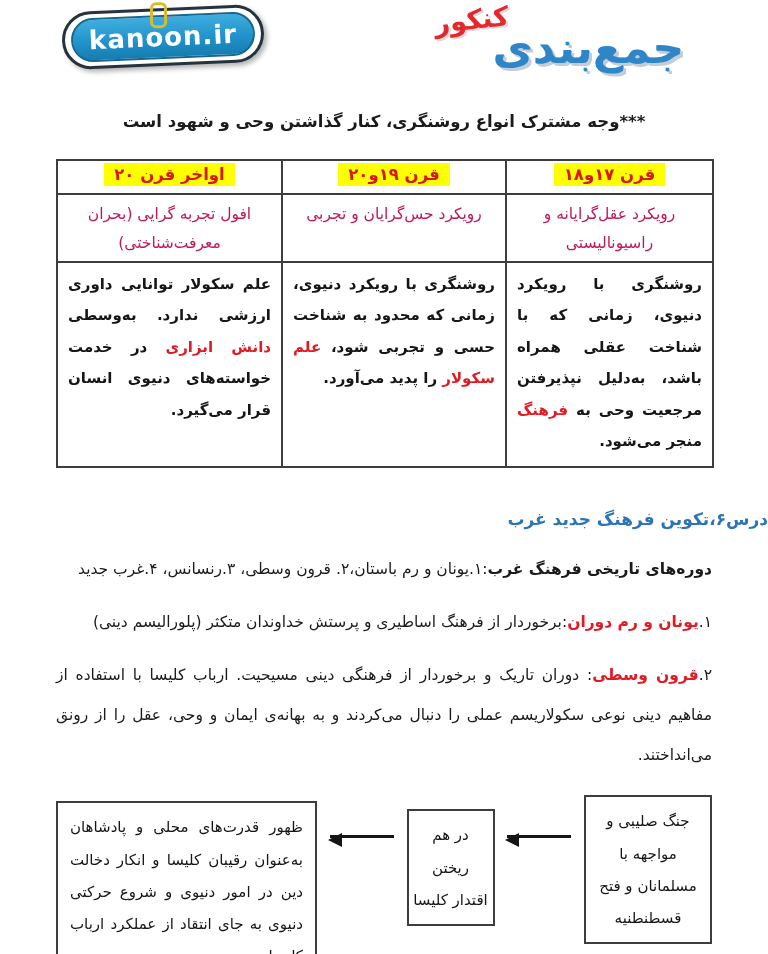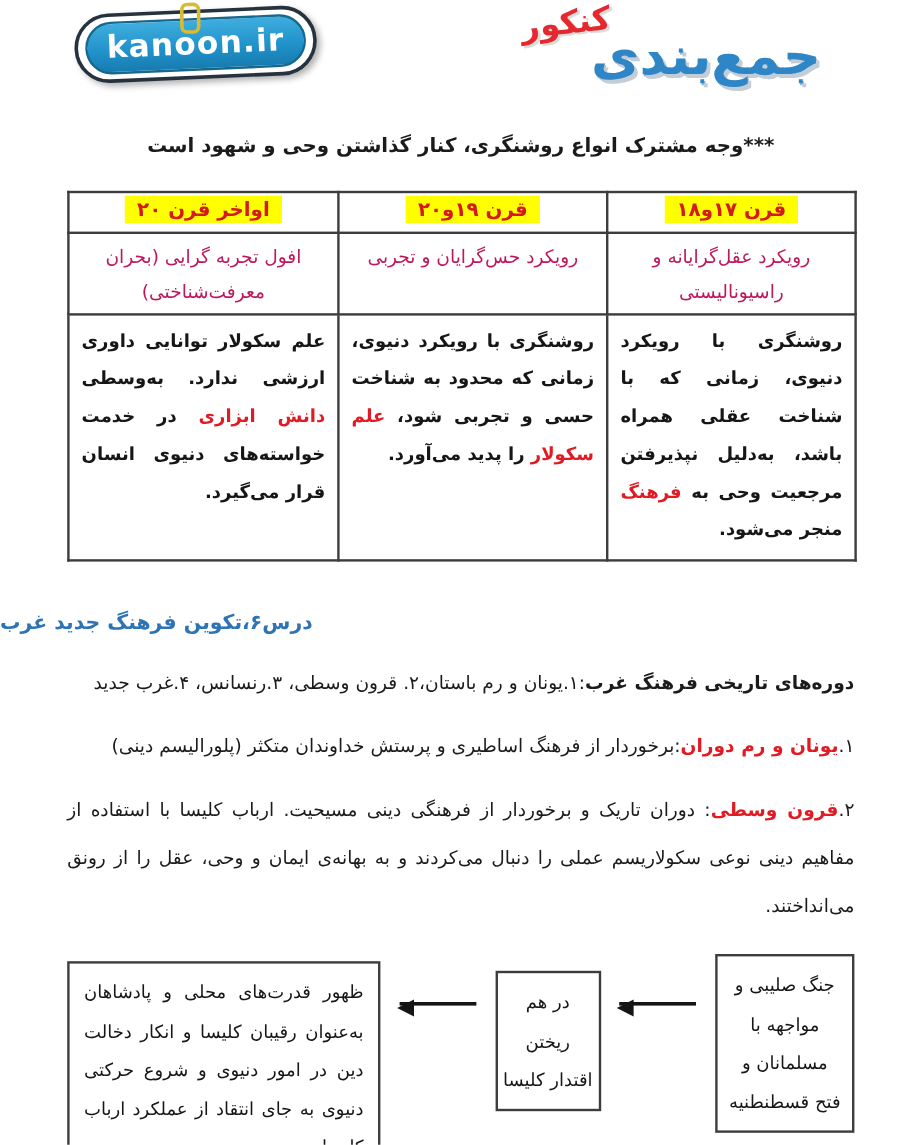--- a/index.html
+++ b/index.html
@@ -34,32 +34,32 @@
   table.grid td{border:2px solid #3d3d3d;vertical-align:top;box-sizing:border-box;}
   td.th{height:34px;text-align:center;vertical-align:middle;padding:2px;}
   .hl{background:#ffff00;color:#d6181f;font-weight:bold;font-size:16.5px;
       padding:2px 10px;display:inline-block;text-align:right;}
   td.sub{color:#be185d;font-size:15.5px;text-align:center;padding:5px 10px 2px;height:66px;line-height:1.9;}
   td.bod{font-size:15px;font-weight:bold;line-height:2.1;text-align:justify;
          padding:6px 10px 8px;height:168px;color:#161616;}
   .red{color:#e11b23;}
 
   
-  .lesson{margin:40px 0 0;text-align:left;direction:rtl;color:#2e74b5;
+  .lesson{margin:40px 0 0;text-align:right;direction:rtl;color:#2e74b5;
           font-size:17px;font-weight:bold;line-height:1.4;}
   .periods{margin:26px 56px 0;direction:rtl;text-align:right;font-size:15.5px;line-height:1.6;}
   .para{margin:20px 56px 0;direction:rtl;text-align:right;font-size:15.5px;line-height:2.6;}
   .para .red{font-weight:bold;}
   .para.justify{text-align:justify;margin-top:12px;}
 
   
   .flow{margin:20px 56px 0;width:656px;height:160px;direction:rtl;
         display:flex;align-items:flex-start;justify-content:space-between;}
   .fbox{border:2px solid #3d3d3d;box-sizing:border-box;font-size:15px;line-height:2.15;color:#161616;}
-  .fbox.cause{width:116px;padding:8px 8px;text-align:center;}
+  .fbox.cause{width:128px;padding:8px 8px;text-align:center;}
   .fbox.effect{width:88px;margin-top:14px;padding:8px 4px;text-align:center;}
   .fbox.result{width:261px;margin-top:6px;padding:8px 12px;text-align:justify;}
   .farrow{width:64px;height:0;border-top:3px solid #151515;margin-top:40px;position:relative;}
   .farrow::after{content:"";position:absolute;left:-2px;top:-5.5px;
         border-top:7px solid transparent;border-bottom:7px solid transparent;
         border-right:14px solid #151515;}
 </style>
 </head>
 <body>
 

